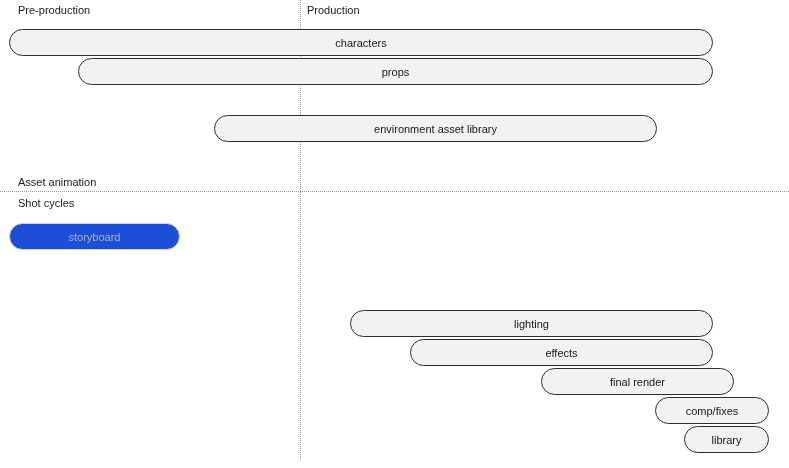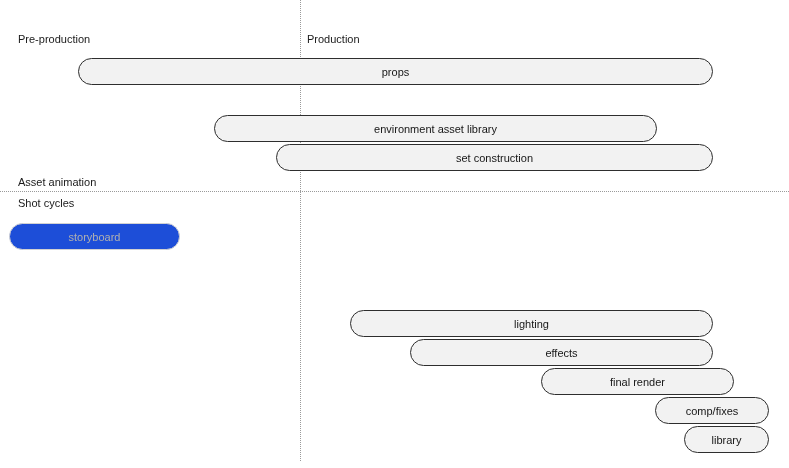--- a/index.html
+++ b/index.html
@@ -10,21 +10,20 @@
     overflow:hidden;
   }
   #stage{position:relative;width:789px;height:468px;}
 
   .phase-label{
     position:absolute;
     font-size:11px;
     color:#1a1a1a;
     white-space:nowrap;
     line-height:1;
-    margin-top:29px;
   }
   .section-label{
     position:absolute;
     font-size:11px;
     color:#1a1a1a;
     white-space:nowrap;
     line-height:1;
   }
 
   .vdivider{
@@ -71,32 +70,32 @@
   <div class="phase-label" style="left:18px;top:5px;">Pre-production</div>
   <div class="phase-label" style="left:307px;top:5px;">Production</div>
 
   <div class="vdivider" style="left:300px;top:0px;height:461px;"></div>
 
   <div class="hdivider" style="left:0px;top:191px;width:789px;"></div>
 
   <div class="section-label" style="left:18px;top:177px;">Asset animation</div>
   <div class="section-label" style="left:18px;top:198px;">Shot cycles</div>
 
+  <div class="bar" style="left:9px;top:29px;width:704px;">
+    <span class="bar-text">characters</span>
+  </div>
 
   <div class="bar" style="left:78px;top:58px;width:635px;">
     <span class="bar-text">props</span>
   </div>
 
   <div class="bar" style="left:214px;top:115px;width:443px;">
     <span class="bar-text">environment asset library</span>
   </div>
 
-  <div class="bar" style="left:276px;top:144px;width:437px;">
-    <span class="bar-text">set construction</span>
-  </div>
 
   <div class="bar dim" style="left:9px;top:223px;width:171px;">
     <span class="bar-text">storyboard</span>
   </div>
 
 
 
   <div class="bar" style="left:350px;top:310px;width:363px;">
     <span class="bar-text">lighting</span>
   </div>

